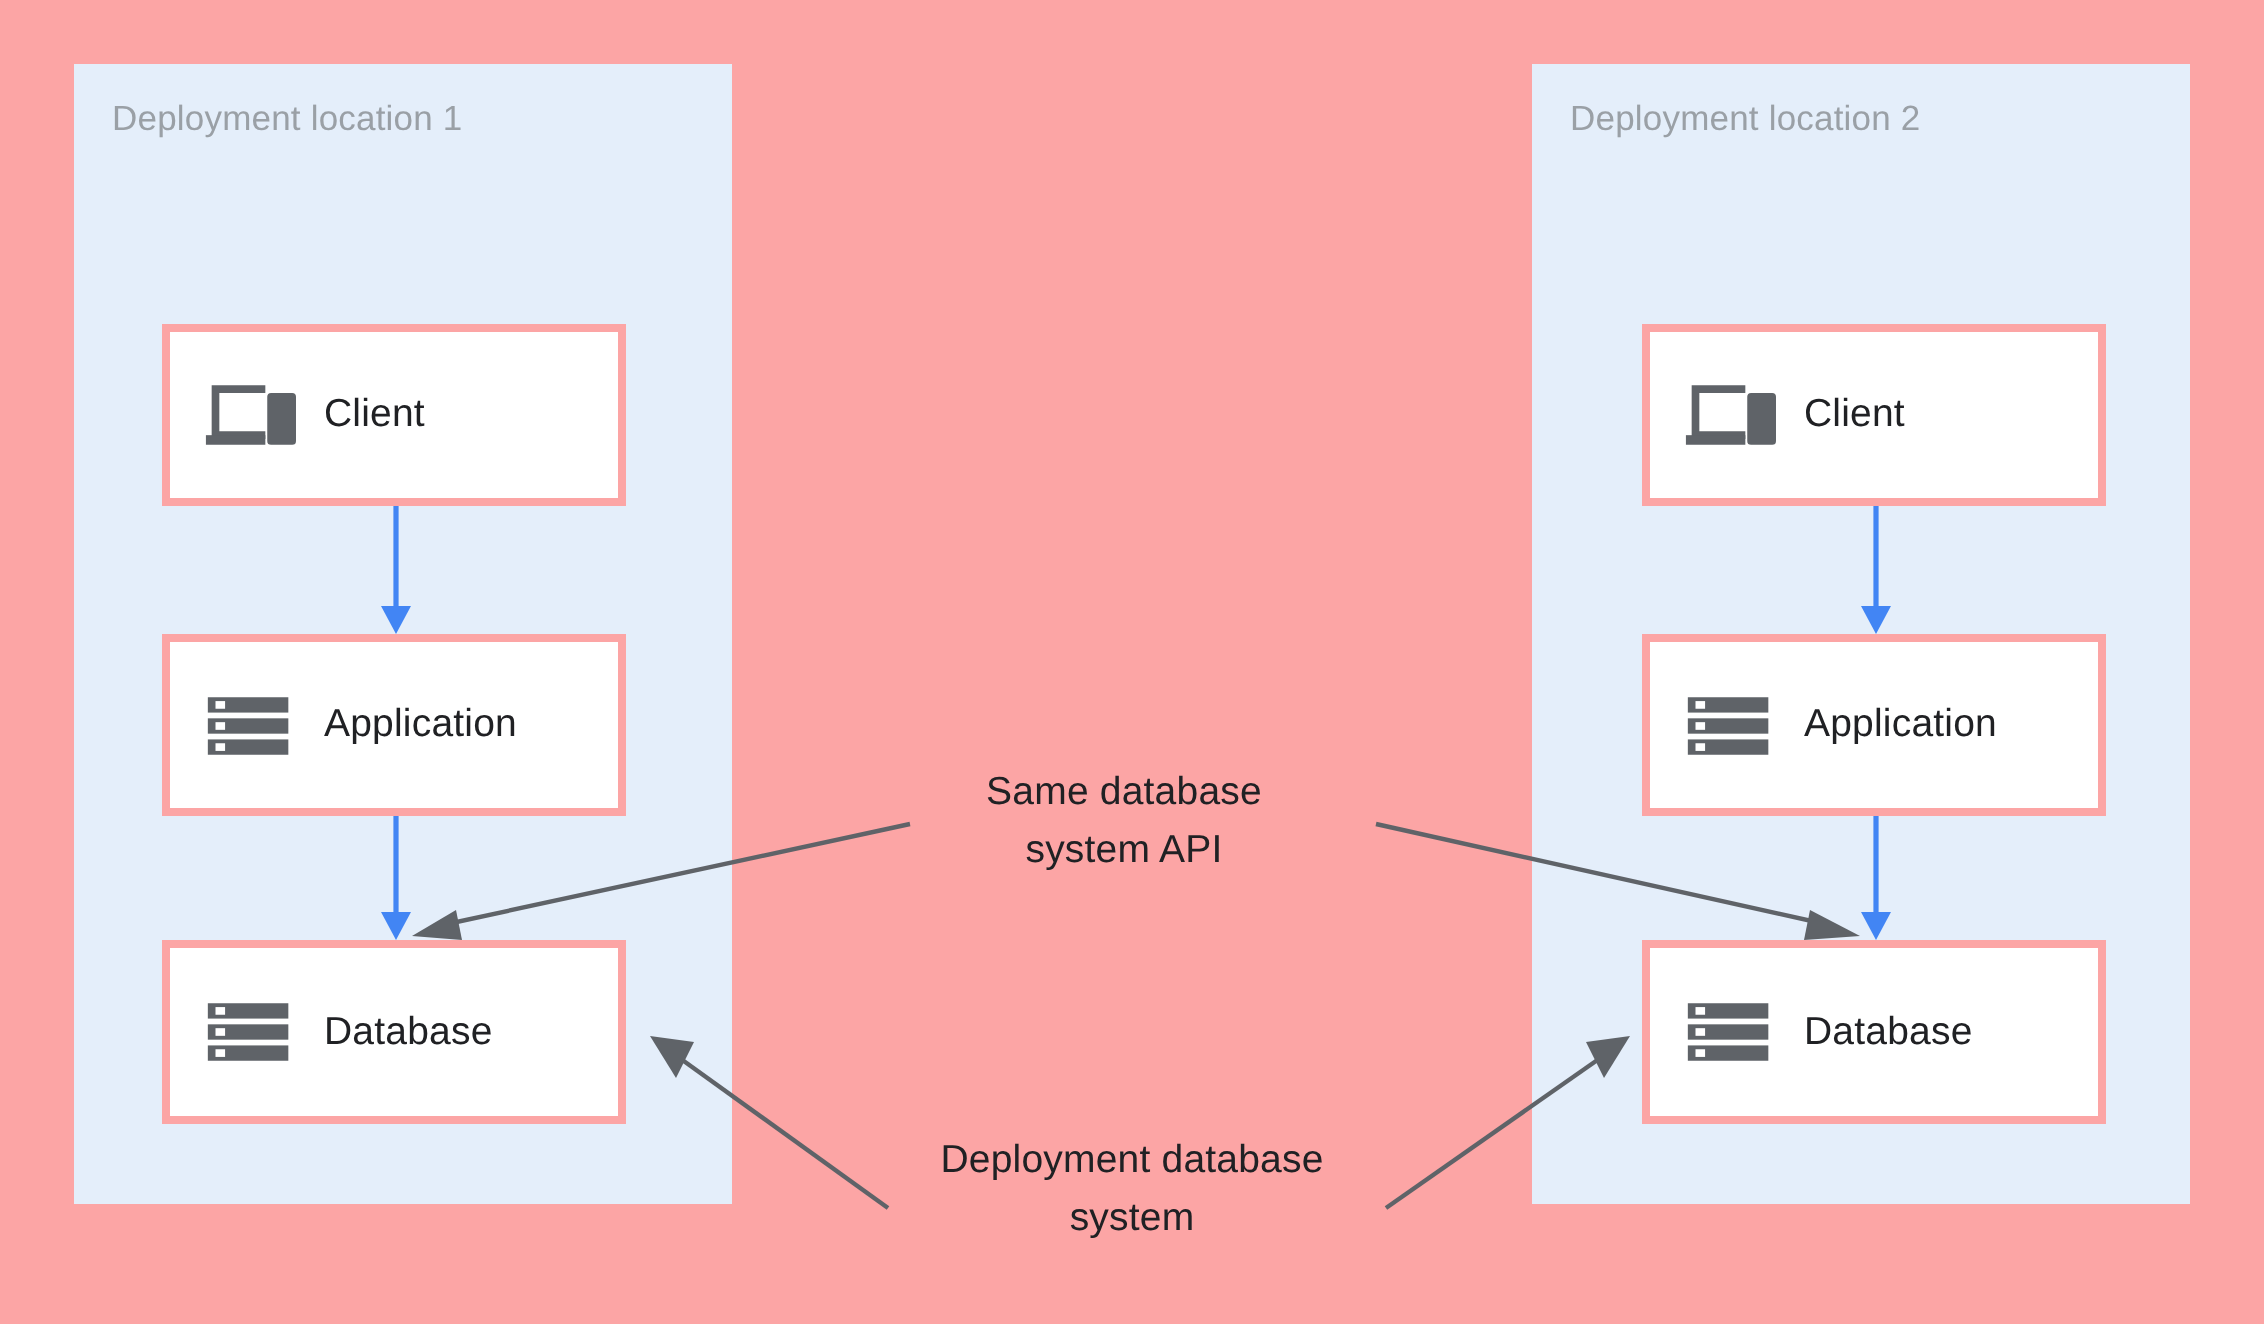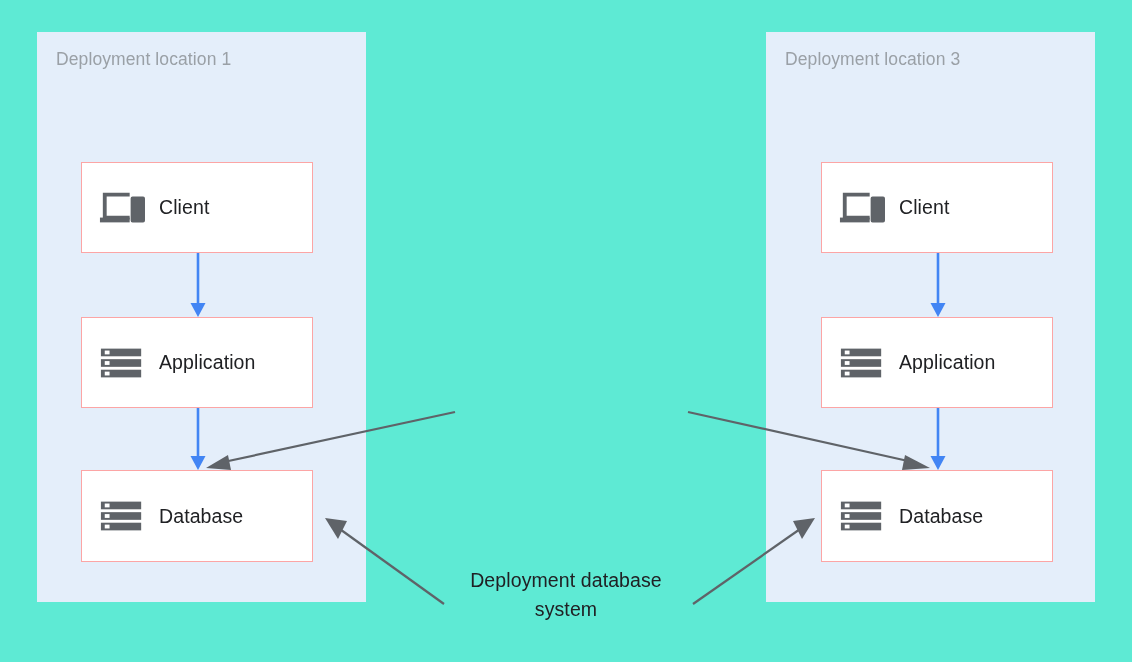--- a/index.html
+++ b/index.html
@@ -8,21 +8,21 @@
     background: #ffffff;
   }
   body {
     font-family: "Liberation Sans", sans-serif;
     -webkit-font-smoothing: antialiased;
   }
   #canvas {
     position: relative;
     width: 1132px;
     height: 662px;
-    background: #5eead4;
+    background: #fca5a5;
     overflow: hidden;
   }
 
   
   .zone {
     position: absolute;
     background: #e4eefa;
   }
   .zone-label {
     position: absolute;
@@ -31,21 +31,21 @@
     font-size: 17.5px;
     color: #9aa0a6;
     letter-spacing: 0.1px;
     white-space: nowrap;
   }
 
   
   .node {
     position: absolute;
     background: #ffffff;
-    border: 1px solid #fca5a5;
+    border: 4px solid #fca5a5;
     box-sizing: border-box;
     display: flex;
     align-items: center;
     padding-left: 17px;
   }
   .node-icon {
     flex: 0 0 auto;
     width: 46px;
     height: 40px;
     display: block;
@@ -116,21 +116,21 @@
       <rect fill="#ffffff" x="6" y="7" width="5" height="4"></rect>
       <rect fill="#5f6368" x="2" y="16" width="42" height="8"></rect>
       <rect fill="#ffffff" x="6" y="18" width="5" height="4"></rect>
       <rect fill="#5f6368" x="2" y="27" width="42" height="8"></rect>
       <rect fill="#ffffff" x="6" y="29" width="5" height="4"></rect>
     </svg>
     <span class="node-label">Database</span>
   </div>
 
   <div class="zone" style="left:766px; top:32px; width:329px; height:570px;">
-    <div class="zone-label">Deployment location 3</div>
+    <div class="zone-label">Deployment location 2</div>
   </div>
 
   <div class="node" style="left:821px; top:162px; width:232px; height:91px;">
     <svg class="node-icon" viewBox="0 0 48 40">
       <path fill="#5f6368" d="M4 4 h28 v4 h-24 v20 h24 v4 h-28 z"></path>
       <rect fill="#5f6368" x="1" y="30" width="31" height="5"></rect>
       <path fill="#5f6368" d="M35 8 h11 a2 2 0 0 1 2 2 v23 a2 2 0 0 1 -2 2 h-11 a2 2 0 0 1 -2 -2 v-23 a2 2 0 0 1 2 -2 z
                               M36.5 12 h8 v19 h-8 z"></path>
     </svg>
     <span class="node-label">Client</span>
@@ -191,17 +191,19 @@
     <g>
       <line x1="444" y1="604" x2="337" y2="527" stroke="#5f6368" stroke-width="2.2"></line>
       <polygon points="325,518 347,521 338,539" fill="#5f6368"></polygon>
     </g>
     <g>
       <line x1="693" y1="604" x2="803" y2="527" stroke="#5f6368" stroke-width="2.2"></line>
       <polygon points="815,518 793,521 802,539" fill="#5f6368"></polygon>
     </g>
   </svg>
 
+  <div class="annotation" style="left:442px; top:382px; width:240px;">Same database
+system API</div>
 
   <div class="annotation" style="left:446px; top:566px; width:240px;">Deployment database
 system</div>
 
 </div>
 
 </body></html>

